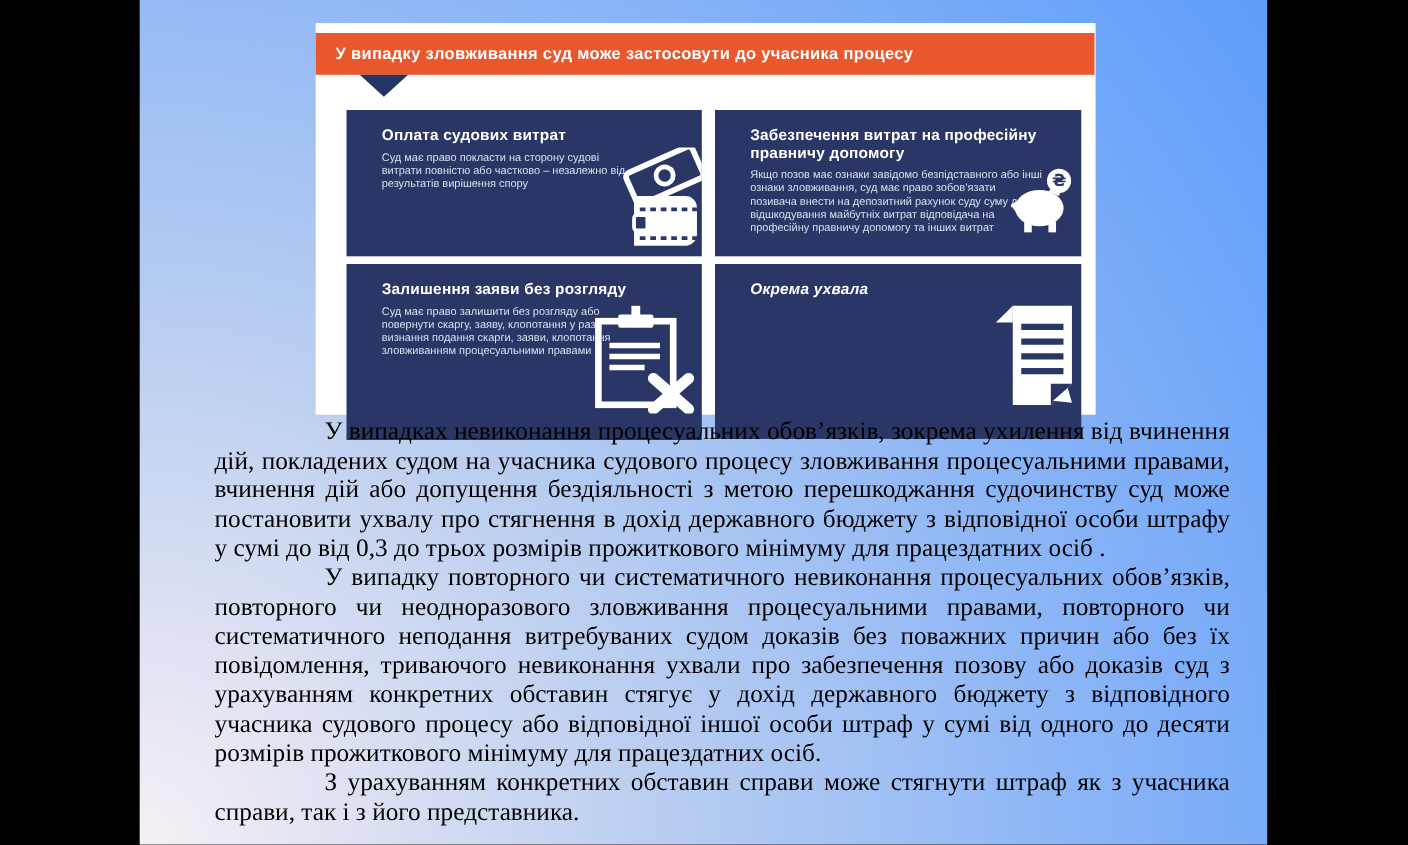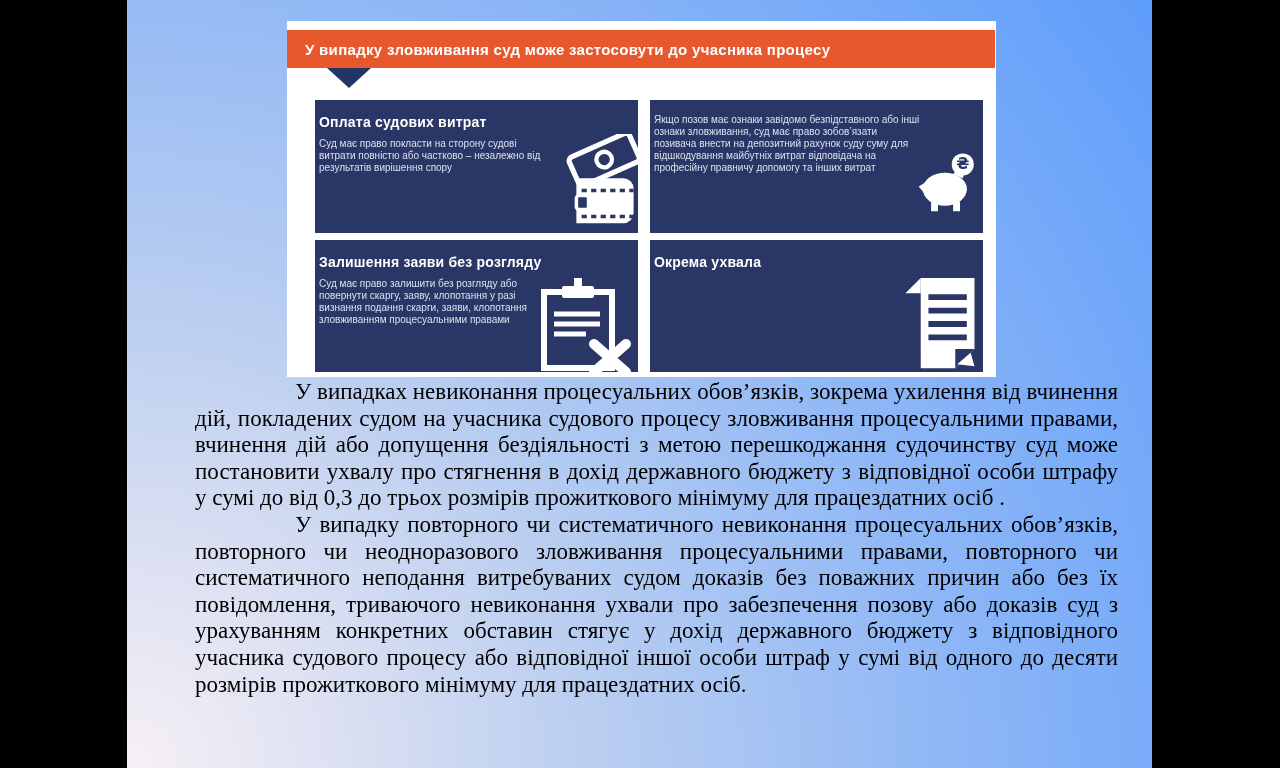--- a/index.html
+++ b/index.html
@@ -20,25 +20,25 @@
   .orange-bar { position: absolute; left: 0; top: 9px; width: 708px; height: 38px;
                 background: #e9582c; display: flex; align-items: center; }
   .orange-bar span { color: #fff; font-size: 15px; font-weight: 600;
                      letter-spacing: .3px; padding-left: 18px; }
 
   .pointer { position: absolute; left: 40px; top: 47px; width: 0; height: 0;
              border-left: 22px solid transparent; border-right: 22px solid transparent;
              border-top: 20px solid #233564; }
 
   .card { position: absolute; background: #2a3766; color: #fff;
-          padding: 14px 0 0 4px; overflow: hidden; }
+          padding: 14px 0 0 32px; overflow: hidden; }
   .card1 { left: 28px;  top: 79px;  width: 323px; height: 133px; }
   .card2 { left: 363px; top: 79px;  width: 333px; height: 133px; }
-  .card3 { left: 28px;  top: 219px; width: 323px; height: 132px; }
-  .card4 { left: 363px; top: 219px; width: 333px; height: 132px; }
+  .card3 { left: 28px;  top: 219px; width: 323px; height: 160px; }
+  .card4 { left: 363px; top: 219px; width: 333px; height: 159px; font-style: italic; }
 
   .card-title { font-size: 14px; font-weight: bold; line-height: 1.18;
                 letter-spacing: .2px; margin-bottom: 7px; color: #ffffff; }
   .card2 .card-title { padding-right: 30px; }
   .card-body { font-size: 10px; line-height: 1.2; font-weight: 500; color: #d9e0ef; }
   .card1 .card-body { width: 232px; }
   .card2 .card-body { width: 266px; }
   .card3 .card-body { width: 238px; }
   .card4 .card-body { width: 240px; }
 
@@ -78,20 +78,21 @@
             <circle cx="44" cy="28" r="9" fill="none" stroke="#ffffff" stroke-width="5"></circle>
           </g>
           <path d="M12 50 h54 a12 12 0 0 1 12 12 v28 a12 12 0 0 1 -12 12 h-54 z" fill="#ffffff"></path>
           <line x1="18" y1="64" x2="78" y2="64" stroke="#2a3766" stroke-width="4" stroke-dasharray="6 5"></line>
           <line x1="18" y1="94" x2="78" y2="94" stroke="#2a3766" stroke-width="4" stroke-dasharray="6 5"></line>
           <rect x="12" y="70" width="14" height="16" rx="3" fill="#2a3766" stroke="#ffffff" stroke-width="4"></rect>
         </svg>
       </div>
 
       <div class="card card2">
+        <div class="card-title">Забезпечення витрат на професійну правничу допомогу</div>
         <div class="card-body">Якщо позов має ознаки завідомо безпідставного або інші ознаки зловживання, суд має право зобов’язати позивача внести на депозитний рахунок суду суму для відшкодування майбутніх витрат відповідача на професійну правничу допомогу та інших витрат</div>
         <svg class="icon icon-piggy" width="64" height="62" viewBox="0 0 92 90">
           <circle cx="66" cy="18" r="16" fill="#ffffff"></circle>
           <text x="66" y="25" font-size="22" font-weight="bold" fill="#2a3766" text-anchor="middle" font-family="DejaVu Sans, sans-serif">₴</text>
           <ellipse cx="40" cy="54" rx="32" ry="24" fill="#ffffff"></ellipse>
           <path d="M12 44 L2 50 L10 60 Z" fill="#ffffff"></path>
           <rect x="20" y="72" width="10" height="14" fill="#ffffff"></rect>
           <rect x="52" y="72" width="10" height="14" fill="#ffffff"></rect>
           <path d="M52 32 q8 -10 18 -6 l-4 12 Z" fill="#ffffff"></path>
         </svg>
@@ -128,16 +129,17 @@
           <path d="M58 96 V76 H78 Z" fill="#2a3766"></path>
           <path d="M60 92 L74 80 L78 94 Z" fill="#ffffff"></path>
         </svg>
       </div>
 
     </div>
 
     <div class="bodytext">
       <p>У випадках невиконання процесуальних обов’язків, зокрема ухилення від вчинення дій, покладених судом на учасника судового процесу зловживання процесуальними правами, вчинення дій або допущення бездіяльності з метою перешкоджання судочинству суд може постановити ухвалу про стягнення в дохід державного бюджету з відповідної особи штрафу у сумі до від 0,3 до трьох розмірів прожиткового мінімуму для працездатних осіб .</p>
       <p>У випадку повторного чи систематичного невиконання процесуальних обов’язків, повторного чи неодноразового зловживання процесуальними правами, повторного чи систематичного неподання витребуваних судом доказів без поважних причин або без їх повідомлення, триваючого невиконання ухвали про забезпечення позову або доказів суд з урахуванням конкретних обставин стягує у дохід державного бюджету з відповідного учасника судового процесу або відповідної іншої особи штраф у сумі від одного до десяти розмірів прожиткового мінімуму для працездатних осіб.</p>
+      <p>З урахуванням конкретних обставин справи може стягнути штраф як з учасника справи, так і з його представника.</p>
     </div>
 
   </div>
 </div>
 
 </body></html>

